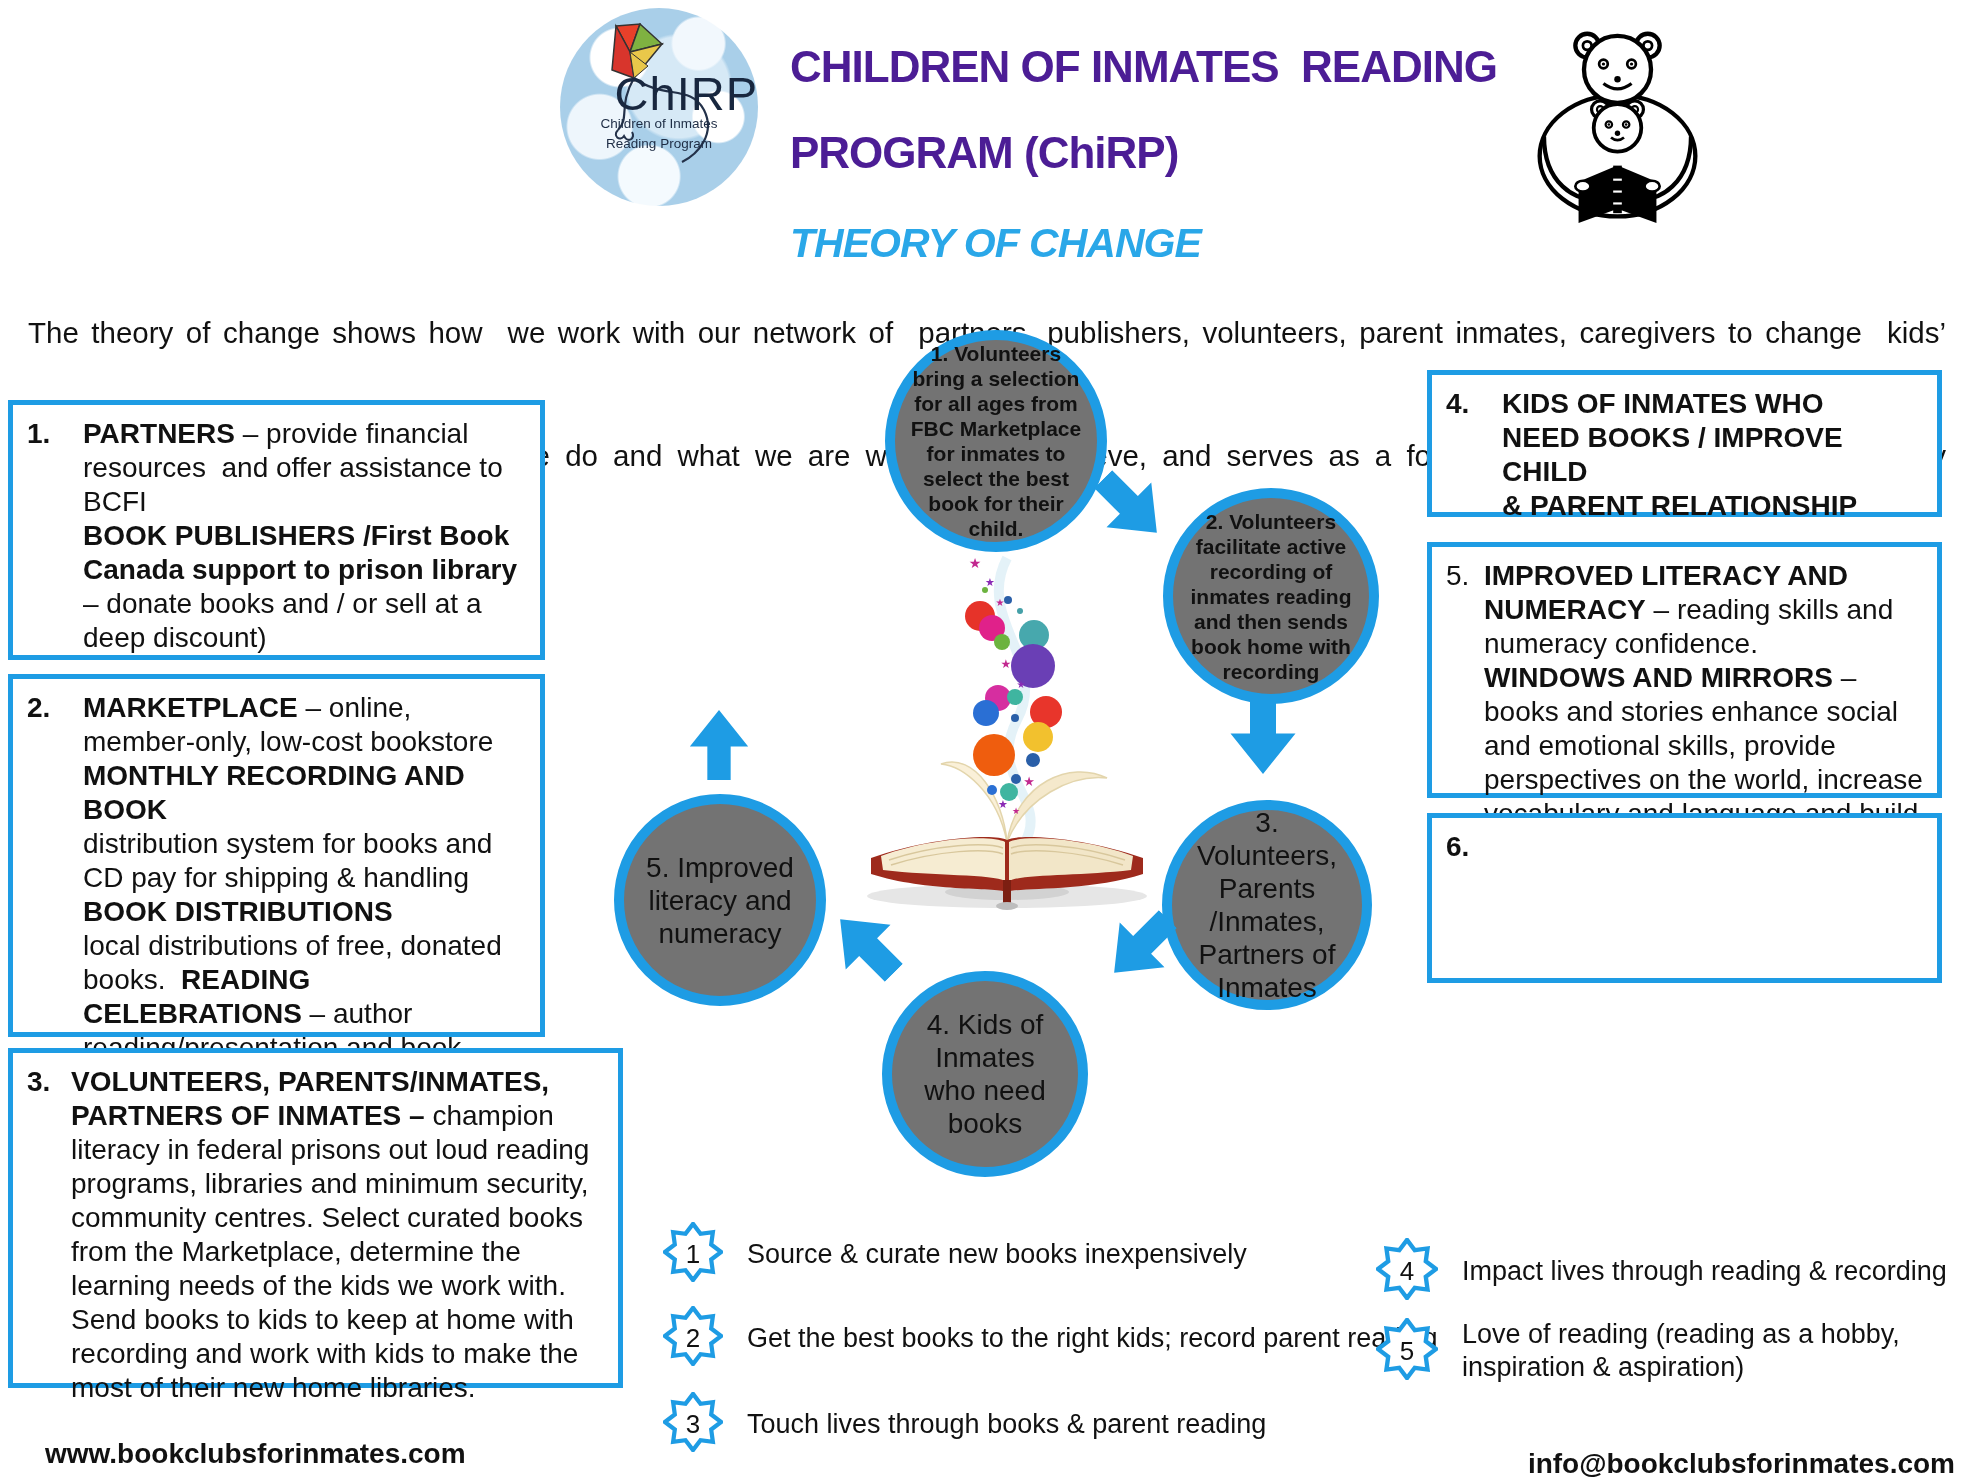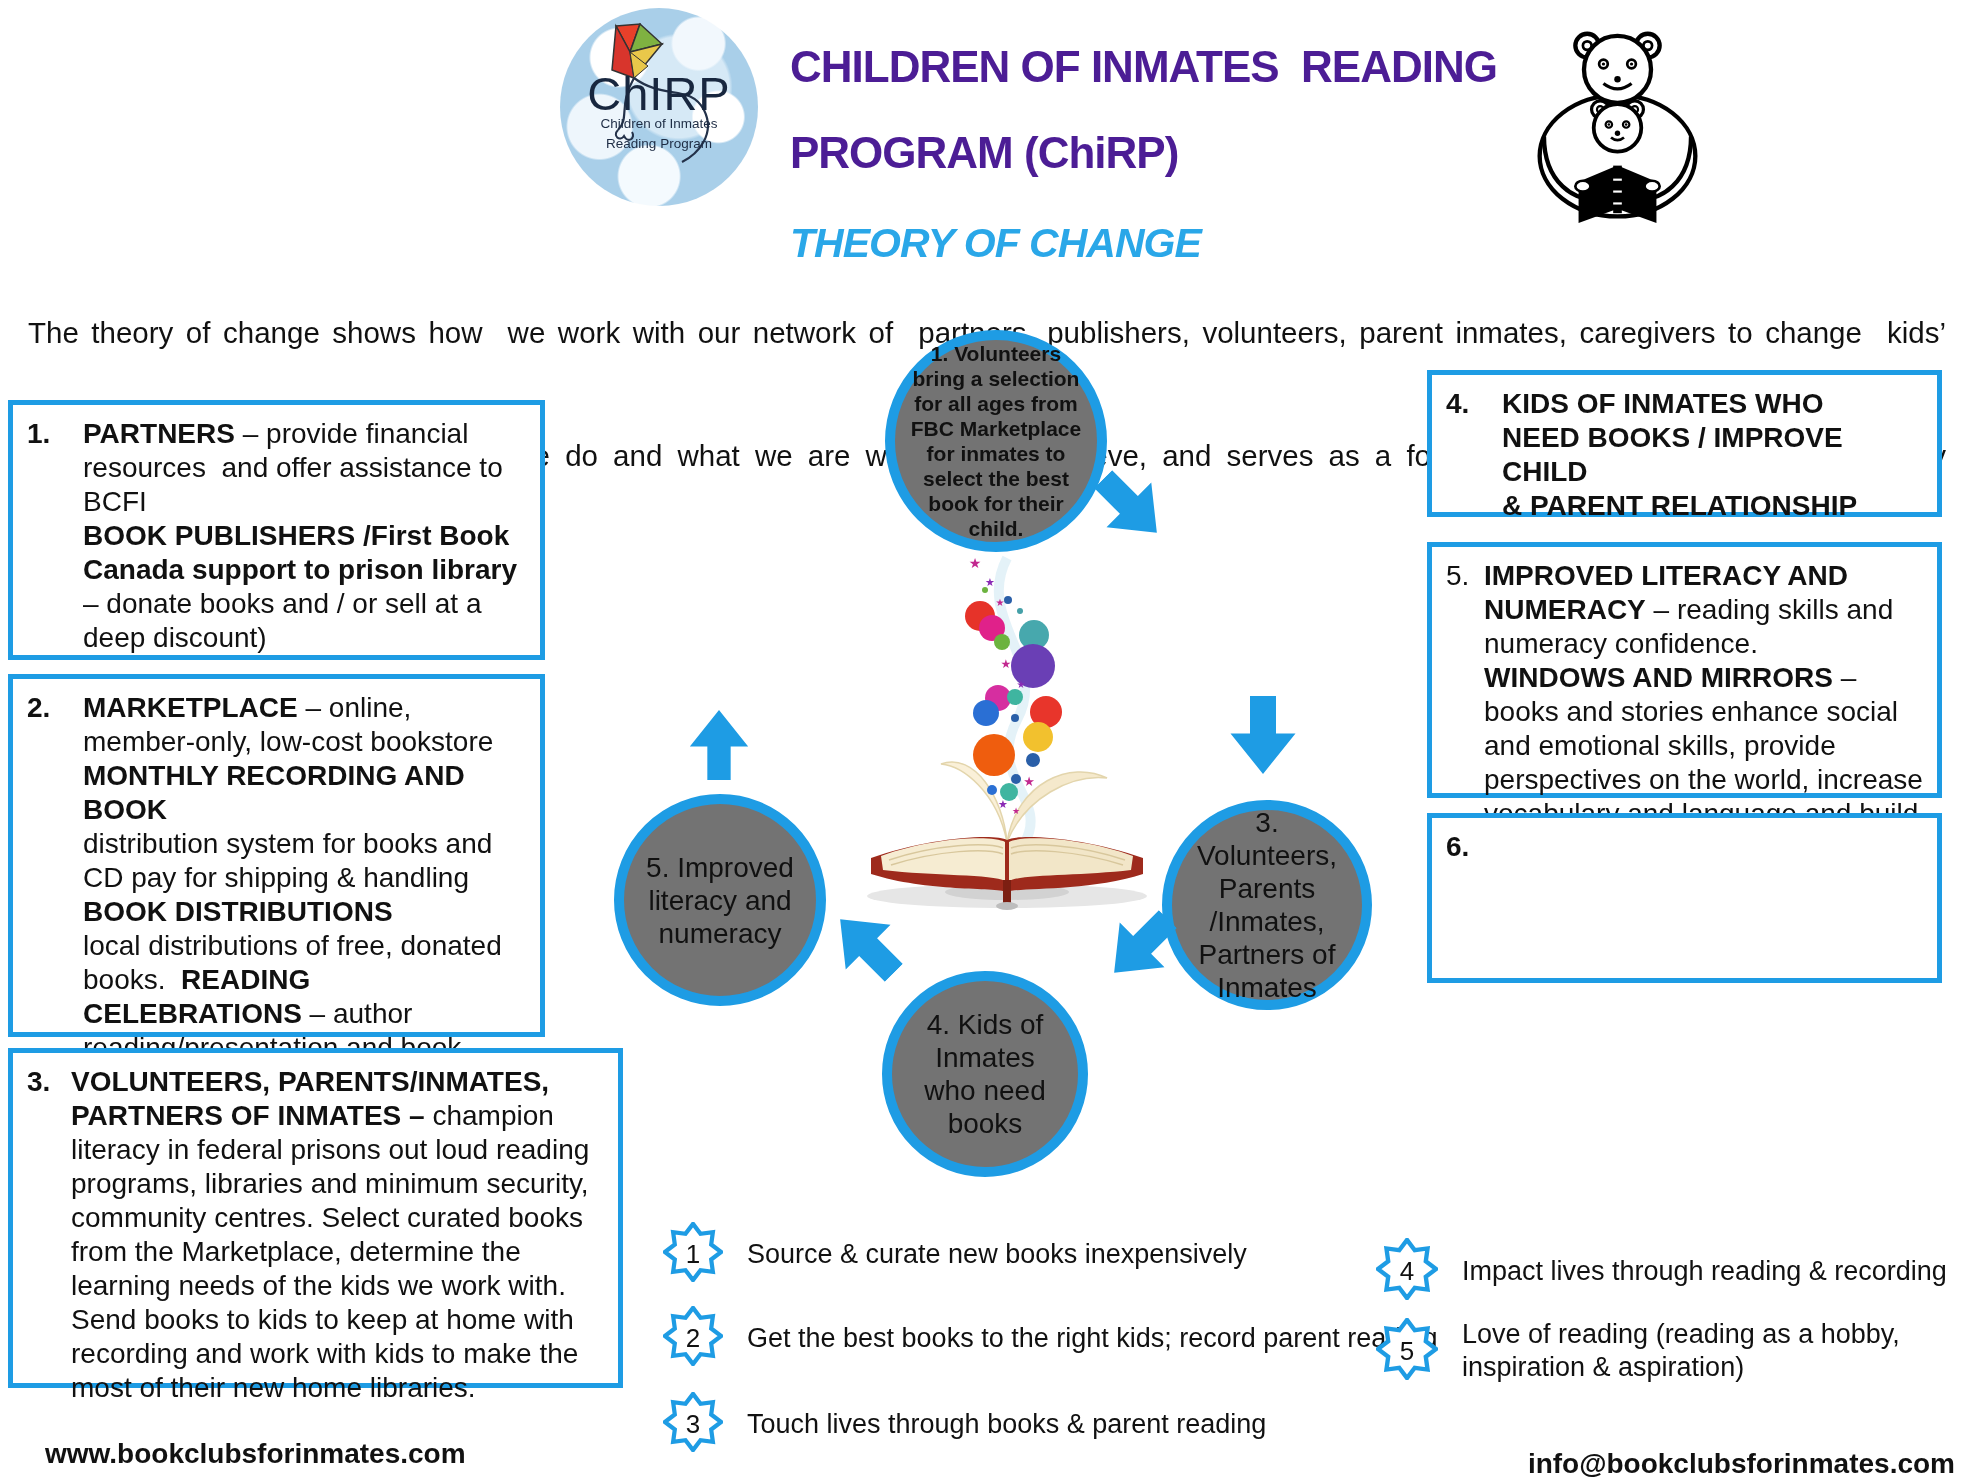--- a/index.html
+++ b/index.html
@@ -15,21 +15,21 @@
   .logo{position:absolute;left:560px;top:8px;width:198px;height:198px;border-radius:50%;
         background:
           radial-gradient(circle at 30% 25%, #ffffff 0 14%, rgba(255,255,255,0) 15%),
           radial-gradient(circle at 70% 18%, #f2f8fd 0 12%, rgba(255,255,255,0) 13%),
           radial-gradient(circle at 20% 60%, #eef6fc 0 16%, rgba(255,255,255,0) 17%),
           radial-gradient(circle at 80% 55%, #ffffff 0 13%, rgba(255,255,255,0) 14%),
           radial-gradient(circle at 45% 85%, #f4fafe 0 15%, rgba(255,255,255,0) 16%),
           radial-gradient(circle at 60% 40%, #d6e9f6 0 30%, rgba(255,255,255,0) 32%),
           #a9cfe9;
         overflow:hidden;}
-  .logo-text{position:absolute;left:0;right:0;top:58px;text-align:center;
+  .logo-text{position:absolute;left:0;right:0;top:58px;text-align:right;
         font-size:47px;color:#18273f;letter-spacing:1px;}
   .logo-sub{position:absolute;left:0;right:0;text-align:center;color:#1d2c44;font-size:13.5px;}
   .logo-sub1{top:108px;} .logo-sub2{top:128px;}
   .kite{position:absolute;left:18px;top:6px;}
 
   .titles{position:absolute;left:790px;top:6px;white-space:pre-wrap;}
   .title-line{font-size:44px;font-weight:bold;letter-spacing:-1px;line-height:50px;color:#4c1d95;}
   .subtitle{font-size:41px;font-weight:bold;font-style:italic;letter-spacing:-1px;
             color:var(--heading-blue);margin-top:6px;}
   .bears{position:absolute;left:1505px;top:24px;}
@@ -222,20 +222,23 @@
     <text x="149" y="128" font-size="12" fill="#c2288f" text-anchor="middle">★</text>
     <text x="164" y="148" font-size="10" fill="#8a2bb5" text-anchor="middle">★</text>
     <text x="172" y="246" font-size="13" fill="#c2288f" text-anchor="middle">★</text>
     <text x="146" y="268" font-size="11" fill="#8a2bb5" text-anchor="middle">★</text>
     <text x="159" y="274" font-size="9" fill="#c2288f" text-anchor="middle">★</text>
   </svg>
 
   <div class="circle c1">
     <div class="ctext"><span class="b">1. Volunteers bring a selection </span><span>for all ages from </span><span class="b">FBC Marketplace for inmates to select the best book for their child.</span></div>
   </div>
+  <div class="circle c2">
+    <div class="ctext"><span class="b">2. Volunteers facilitate active recording of inmates reading and then sends book home with </span><span>recording</span></div>
+  </div>
   <div class="circle c3">
     <div class="ctext">3. Volunteers, Parents /Inmates, Partners of Inmates</div>
   </div>
   <div class="circle c4">
     <div class="ctext">4. Kids of Inmates who need books</div>
   </div>
   <div class="circle c5">
     <div class="ctext">5. Improved literacy and numeracy</div>
   </div>
 

